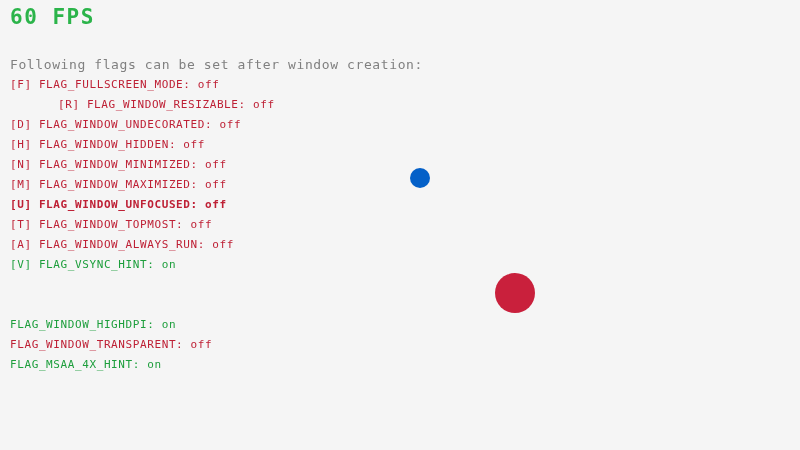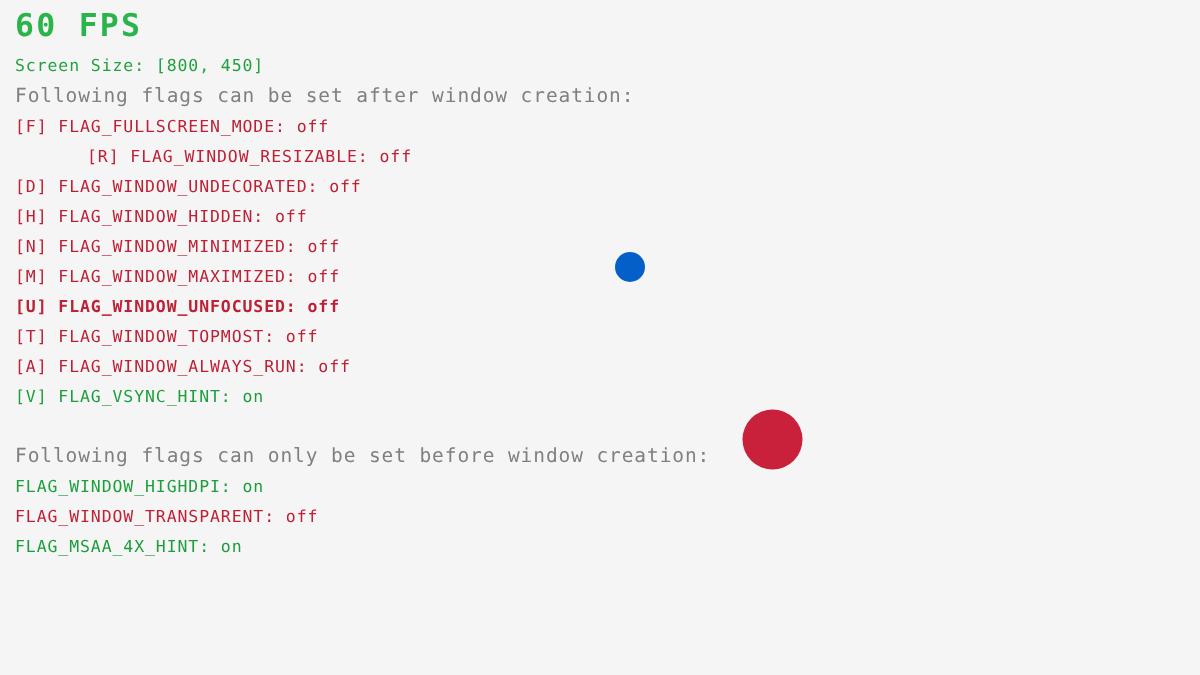--- a/index.html
+++ b/index.html
@@ -85,38 +85,36 @@
     background: #c9203c;
   }
 </style>
 </head>
 <body>
 
 <div id="app" style="background: rgb(245, 245, 245);">
 
   <div class="txt" id="fps-counter" style="color: rgb(43, 180, 74);">60 FPS</div>
 
-  <div class="txt" id="screen-size" style="color: rgb(34, 162, 63);">Screen Size: [800, 450]</div>
 
   <div class="txt section-header" id="header-after">Following flags can be set after window creation:</div>
 
   <div id="runtime-flags-list">
       <div class="txt flag-line off" style="top: 79px;">[F] FLAG_FULLSCREEN_MODE: off</div>
       <div class="txt flag-line off" style="top: 99px; margin-left: 48px;">[R] FLAG_WINDOW_RESIZABLE: off</div>
       <div class="txt flag-line off" style="top: 119px;">[D] FLAG_WINDOW_UNDECORATED: off</div>
       <div class="txt flag-line off" style="top: 139px;">[H] FLAG_WINDOW_HIDDEN: off</div>
       <div class="txt flag-line off" style="top: 159px;">[N] FLAG_WINDOW_MINIMIZED: off</div>
       <div class="txt flag-line off" style="top: 179px;">[M] FLAG_WINDOW_MAXIMIZED: off</div>
       <div class="txt flag-line off" style="top: 199px; font-weight: bold;">[U] FLAG_WINDOW_UNFOCUSED: off</div>
       <div class="txt flag-line off" style="top: 219px;">[T] FLAG_WINDOW_TOPMOST: off</div>
       <div class="txt flag-line off" style="top: 239px;">[A] FLAG_WINDOW_ALWAYS_RUN: off</div>
       <div class="txt flag-line on" style="top: 259px;">[V] FLAG_VSYNC_HINT: on</div>
     </div>
 
-  <div class="txt section-header" id="header-before">Following flags can only be set before window creation:</div>
 
   <div id="creation-flags-list">
       <div class="txt flag-line on" style="top: 319px;">FLAG_WINDOW_HIGHDPI: on</div>
       <div class="txt flag-line off" style="top: 339px;">FLAG_WINDOW_TRANSPARENT: off</div>
       <div class="txt flag-line on" style="top: 359px;">FLAG_MSAA_4X_HINT: on</div>
     </div>
 
   <div class="ball" id="ball-blue" style="left: 410px; top: 168px; width: 20px; height: 20px; background: rgb(4, 96, 200);"></div>
 
   <div class="ball" id="ball-red" style="left: 495px; top: 273px; width: 40px; height: 40px; background: rgb(201, 32, 60);"></div>

